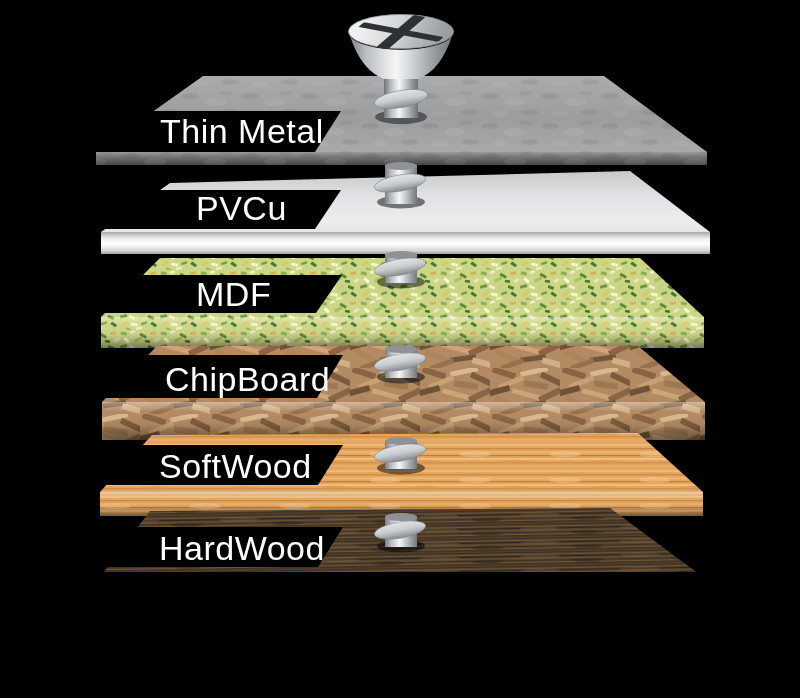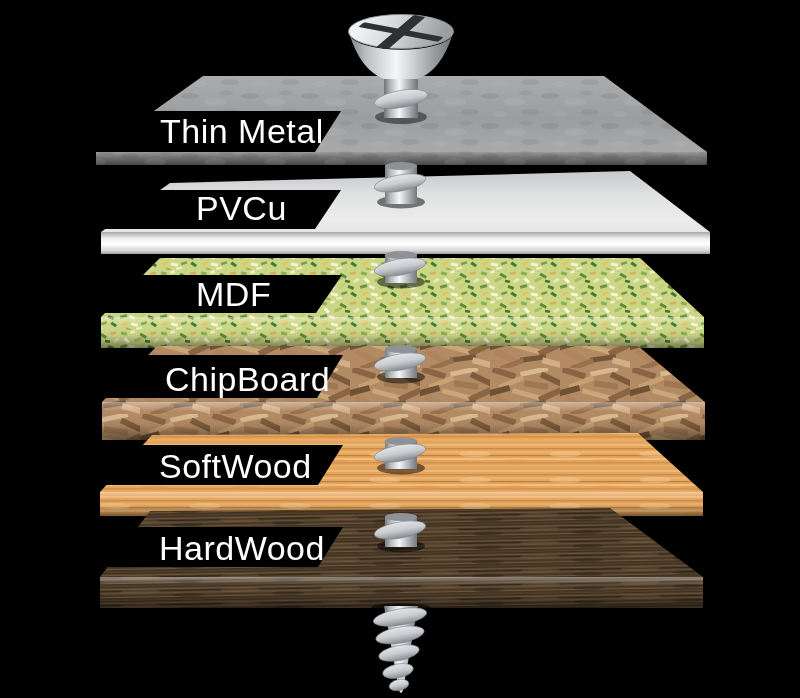--- a/index.html
+++ b/index.html
@@ -1,16 +1,16 @@
 <!DOCTYPE html>
 <html><head>
 <meta charset="utf-8">
 <style>
   html,body{margin:0;padding:0;background:#000;}
-  .stage{width:800px;height:698px;margin:0 auto;position:relative;background:#000;overflow:hidden;}
+  .stage{width:800px;height:572px;margin:0 auto;position:relative;background:#000;overflow:hidden;}
   svg{display:block;}
   .layer-label{font-family:"Liberation Sans","DejaVu Sans",sans-serif;font-size:34px;font-weight:400;letter-spacing:.5px;}
 </style>
 </head>
 <body>
 
 <div class="stage">
 <svg width="800" height="698" viewBox="0 0 800 698">
   <defs>
 

